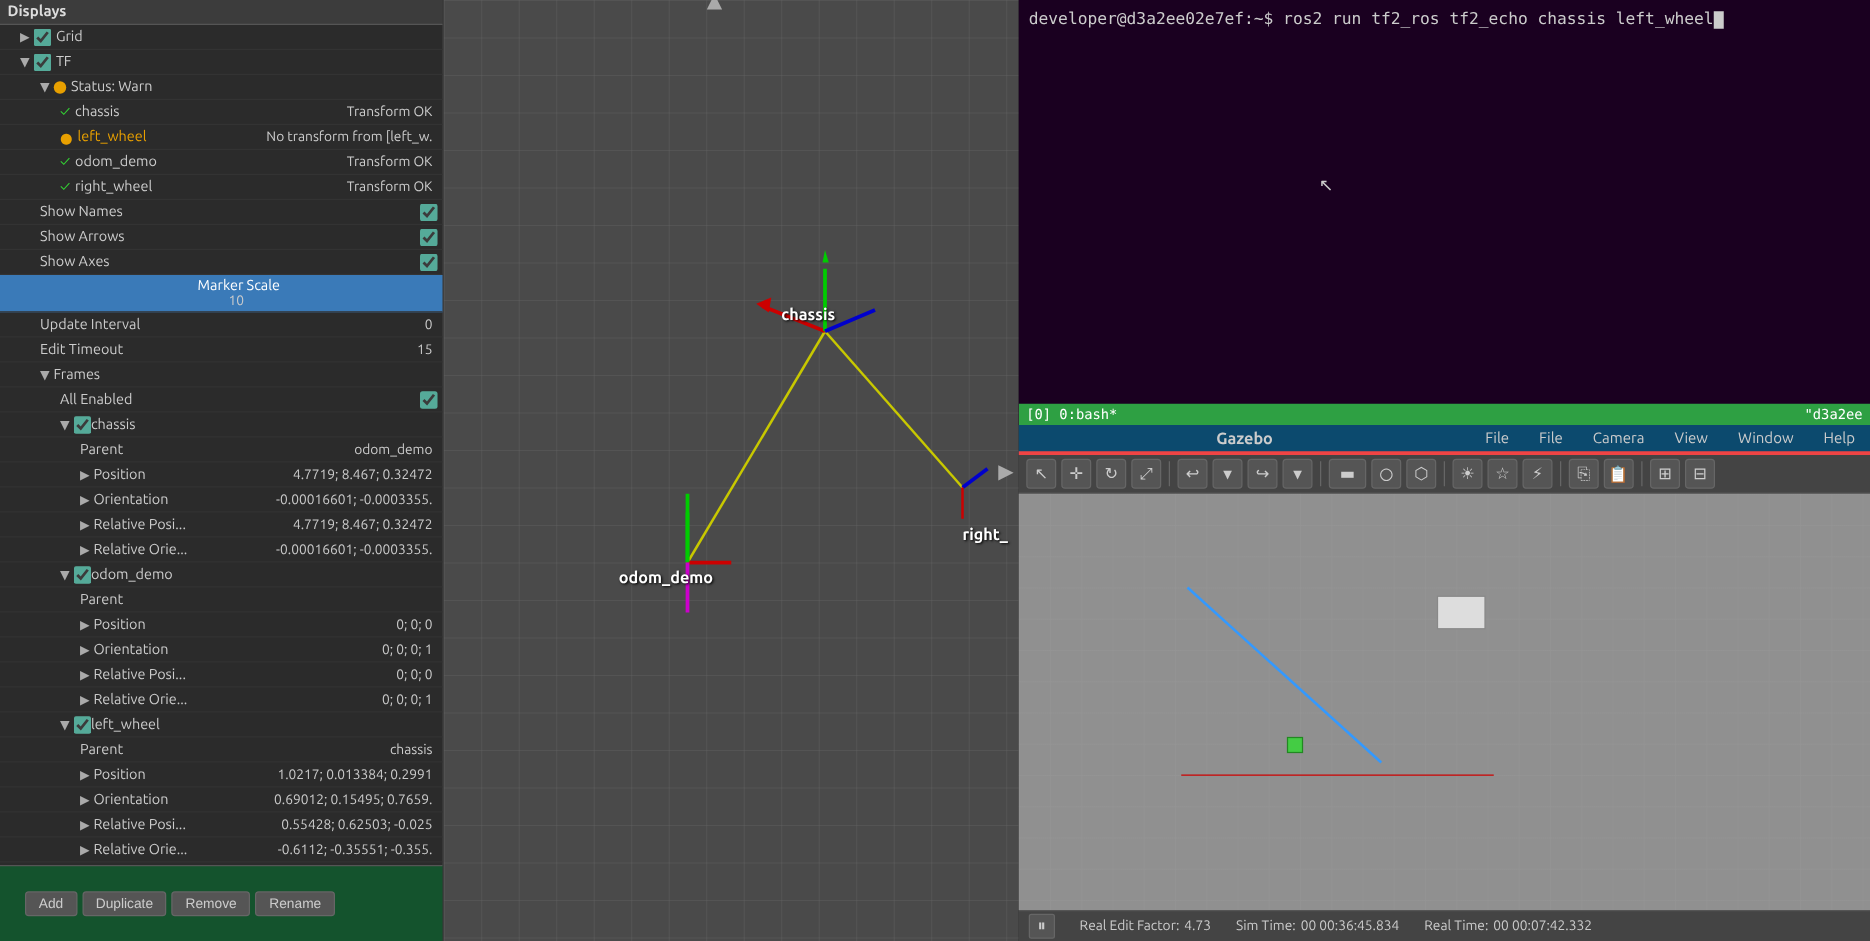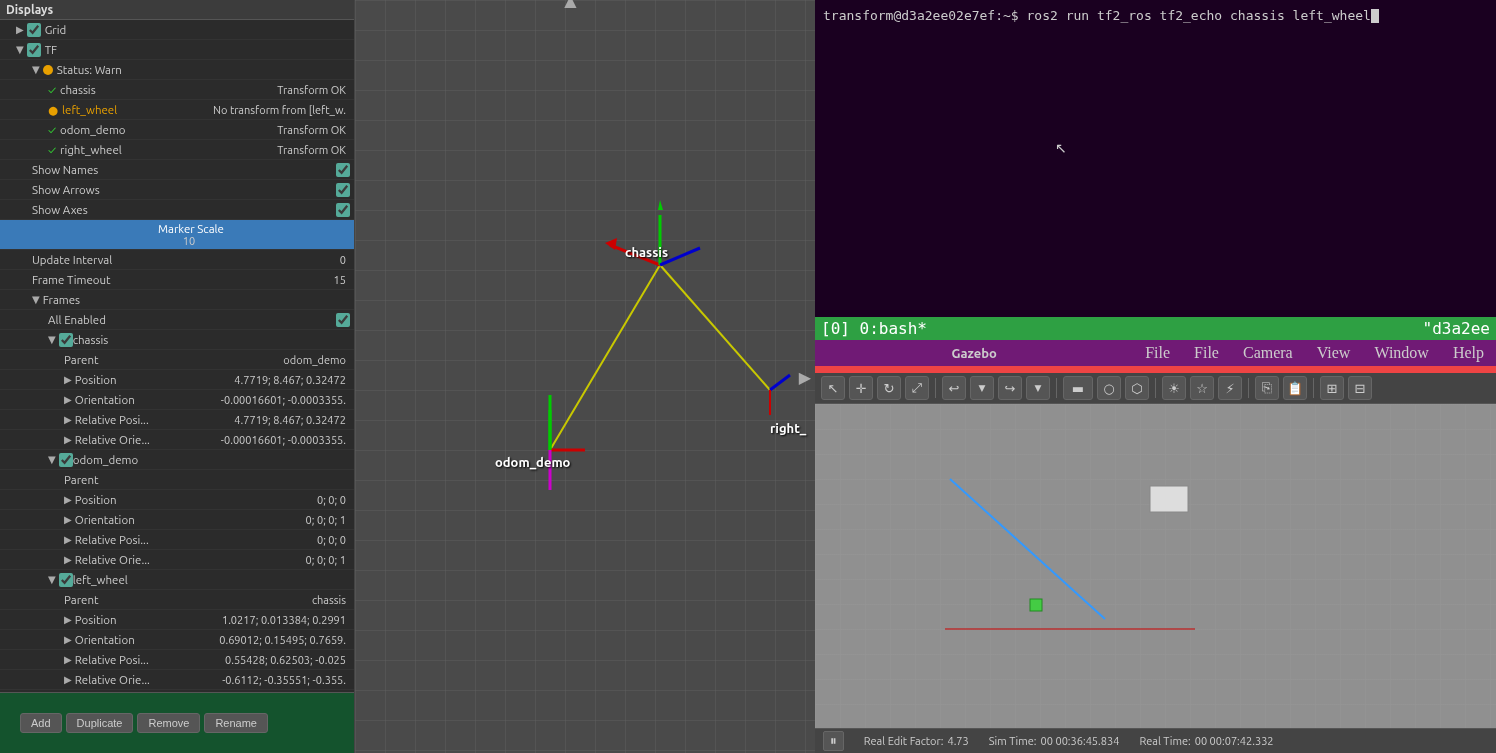--- a/index.html
+++ b/index.html
@@ -153,48 +153,47 @@
     }
 
     #tmux-status {
       position: absolute;
       bottom: 0;
       left: 0;
       right: 0;
       background: #2ea043;
       color: white;
       font-family: monospace;
-      font-size: 16px;
+      font-size: 11px;
       padding: 2px 6px;
       display: flex;
       justify-content: space-between;
     }
 
     #gazebo-panel {
       flex: 1;
       display: flex;
       flex-direction: column;
       background: #333;
     }
 
     #gazebo-menubar {
       display: flex;
       align-items: center;
-      background: #701a75;
+      background: #0c4a6e;
       padding: 2px 8px;
       gap: 16px;
-      border-bottom: 7px solid #ef4444;
+      border-bottom: 3px solid #ef4444;
     }
 
     .menu-item {
       color: #ccc;
-      font-size: 16px;
+      font-size: 12px;
       cursor: pointer;
       padding: 2px 4px;
-      font-family: Liberation Serif, serif;
     }
 
     #gazebo-toolbar {
       background: #444;
       padding: 3px 6px;
       display: flex;
       align-items: center;
       gap: 4px;
       border-bottom: 1px solid #555;
     }
@@ -327,21 +326,21 @@
       <span class="label-cell">Marker Scale</span>
       <span class="value-cell">10</span>
     </div>
 
     <div class="display-row indent-2">
       <span class="label-cell">Update Interval</span>
       <span class="value-cell">0</span>
     </div>
 
     <div class="display-row indent-2">
-      <span class="label-cell">Frame Timeout</span>
+      <span class="label-cell">Edit Timeout</span>
       <span class="value-cell">15</span>
     </div>
 
     <div class="display-row indent-2">
       <span class="expand-arrow">▼</span>
       <span class="label-cell">Frames</span>
     </div>
 
     <div class="display-row indent-3">
       <span class="label-cell">All Enabled</span>
@@ -501,21 +500,21 @@
   <div class="frame-label" style="left: 415px; top: 421px;">right_</div>
 
   <div class="viewport-arrow" style="right:0; top:50%; color:#aaa; font-size:16px;">▶</div>
   <div class="viewport-arrow" style="top:0; right:50%; color:#aaa; font-size:16px; writing-mode: vertical-lr;">▲</div>
 </div>
 
 <div id="right-panel">
 
   <div id="terminal-panel">
     <div id="terminal-content">
-      <span>transform@d3a2ee02e7ef:~$</span><span> ros2 run tf2_ros tf2_echo chassis left_wheel</span><span id="terminal-cursor"></span>
+      <span>developer@d3a2ee02e7ef:~$</span><span> ros2 run tf2_ros tf2_echo chassis left_wheel</span><span id="terminal-cursor"></span>
     </div>
 
     <div style="position:absolute; top:140px; left:240px; color:#ccc; font-size:14px; pointer-events:none;">↖</div>
 
     <div id="tmux-status">
       <span>[0] 0:bash*</span>
       <span>"d3a2ee</span>
     </div>
   </div>
 

